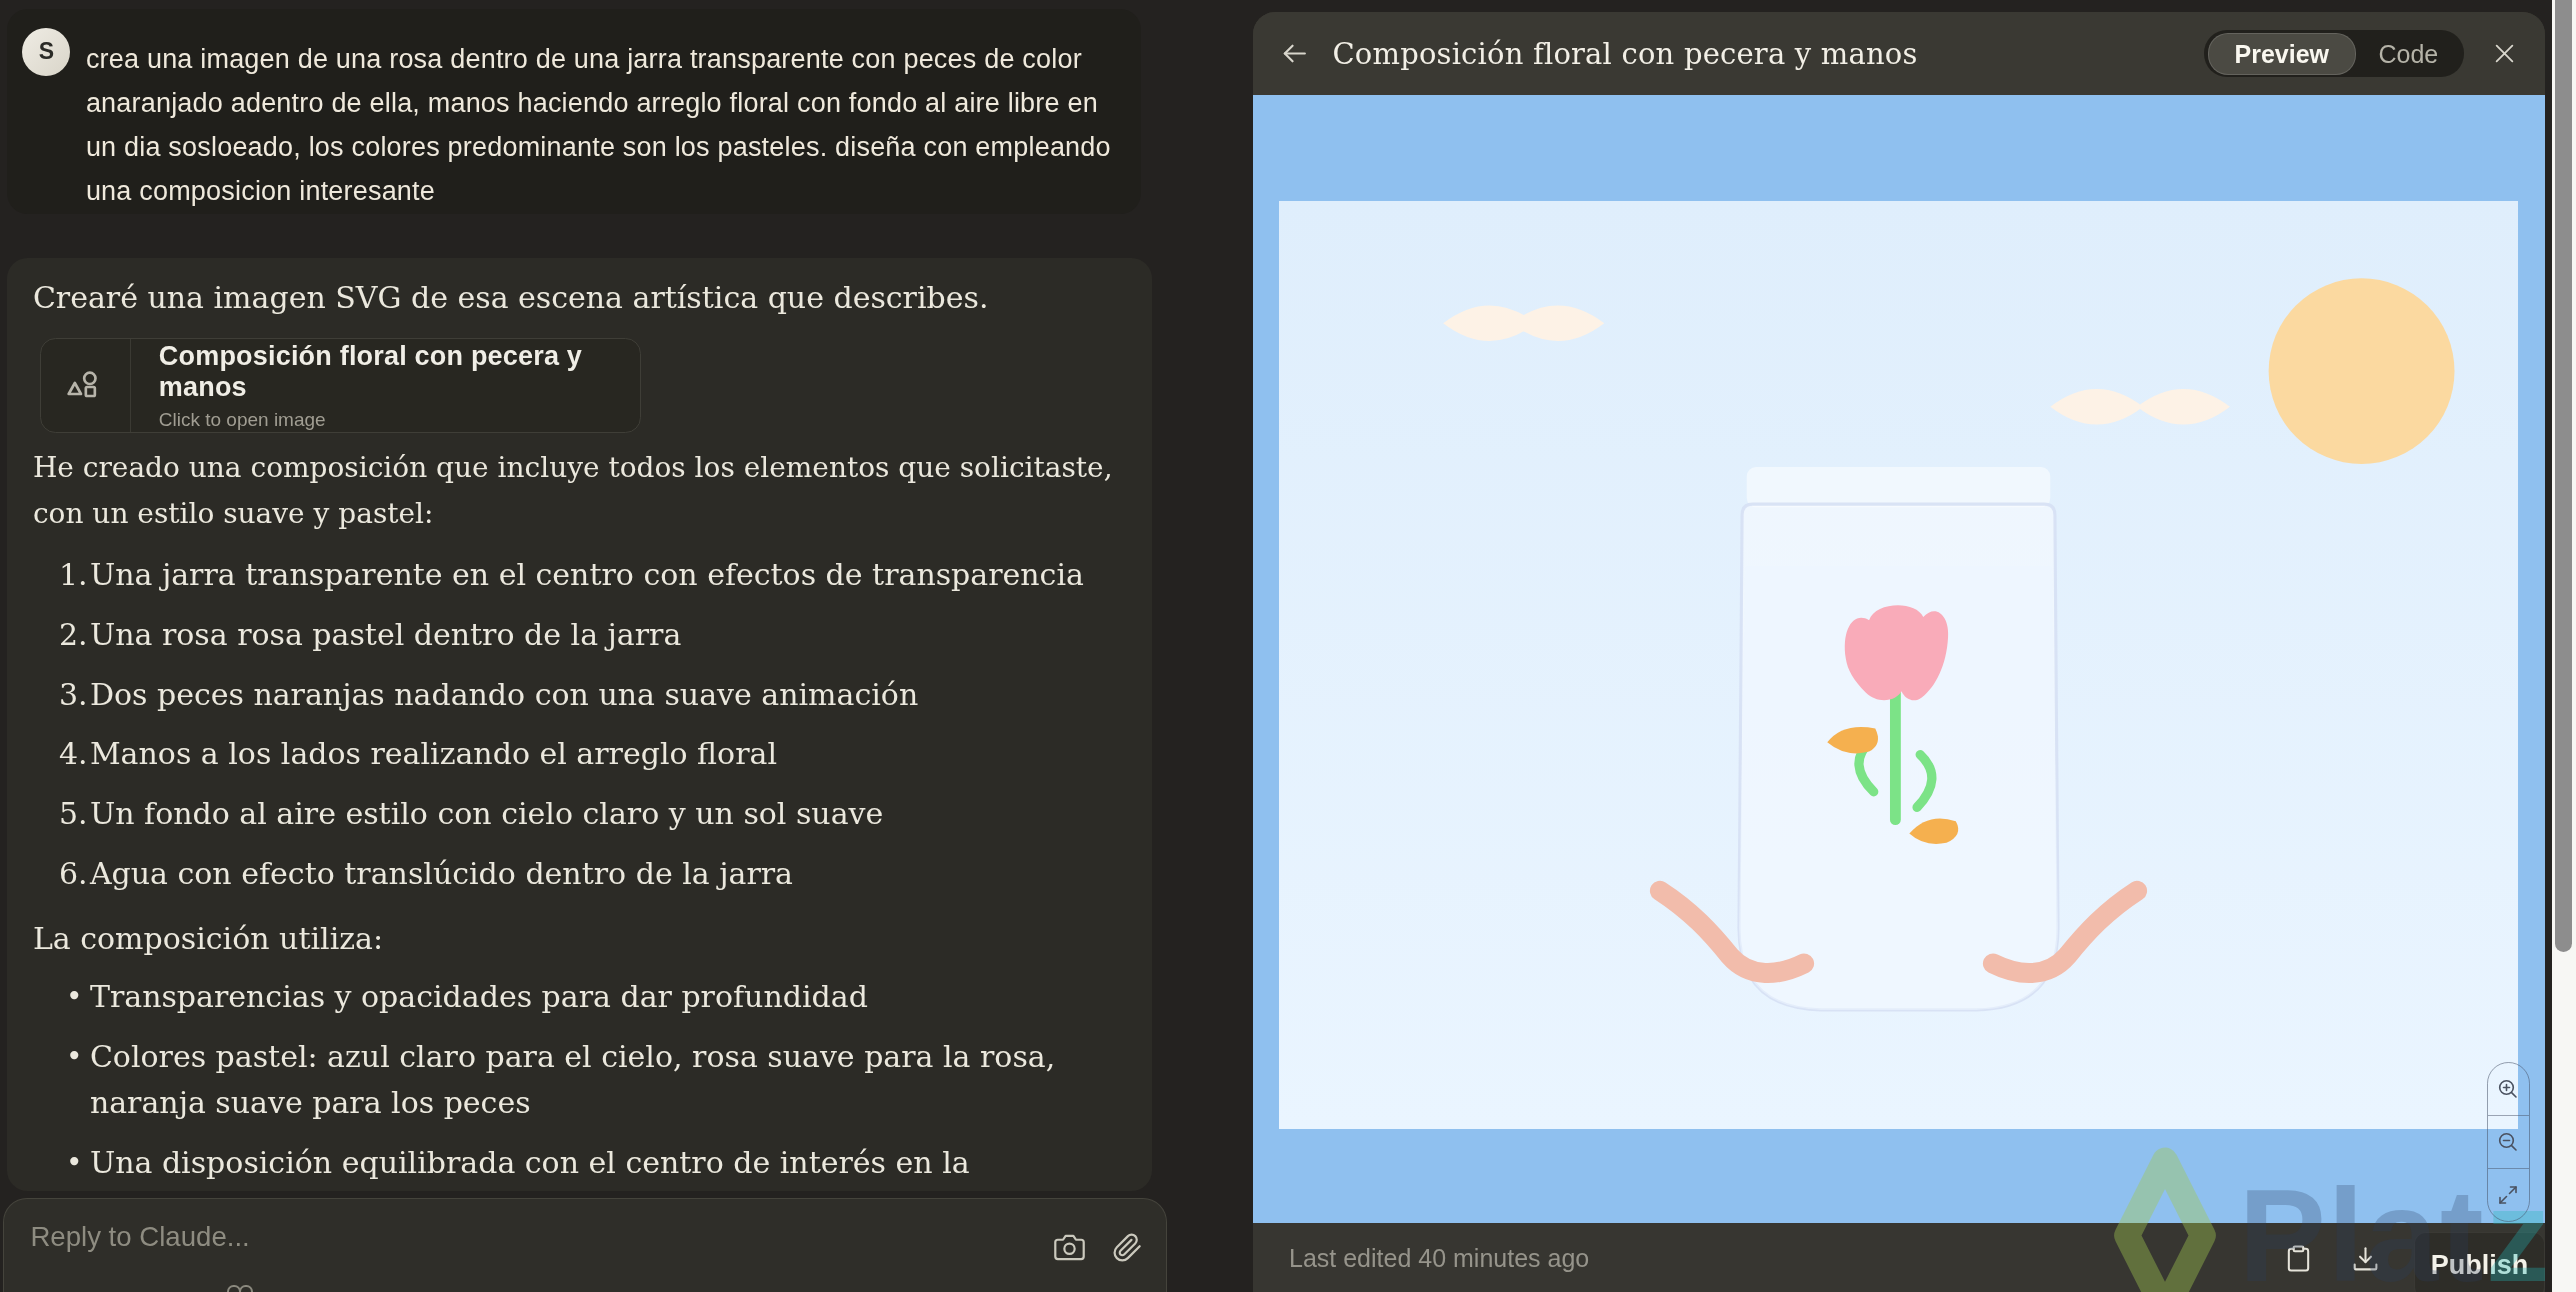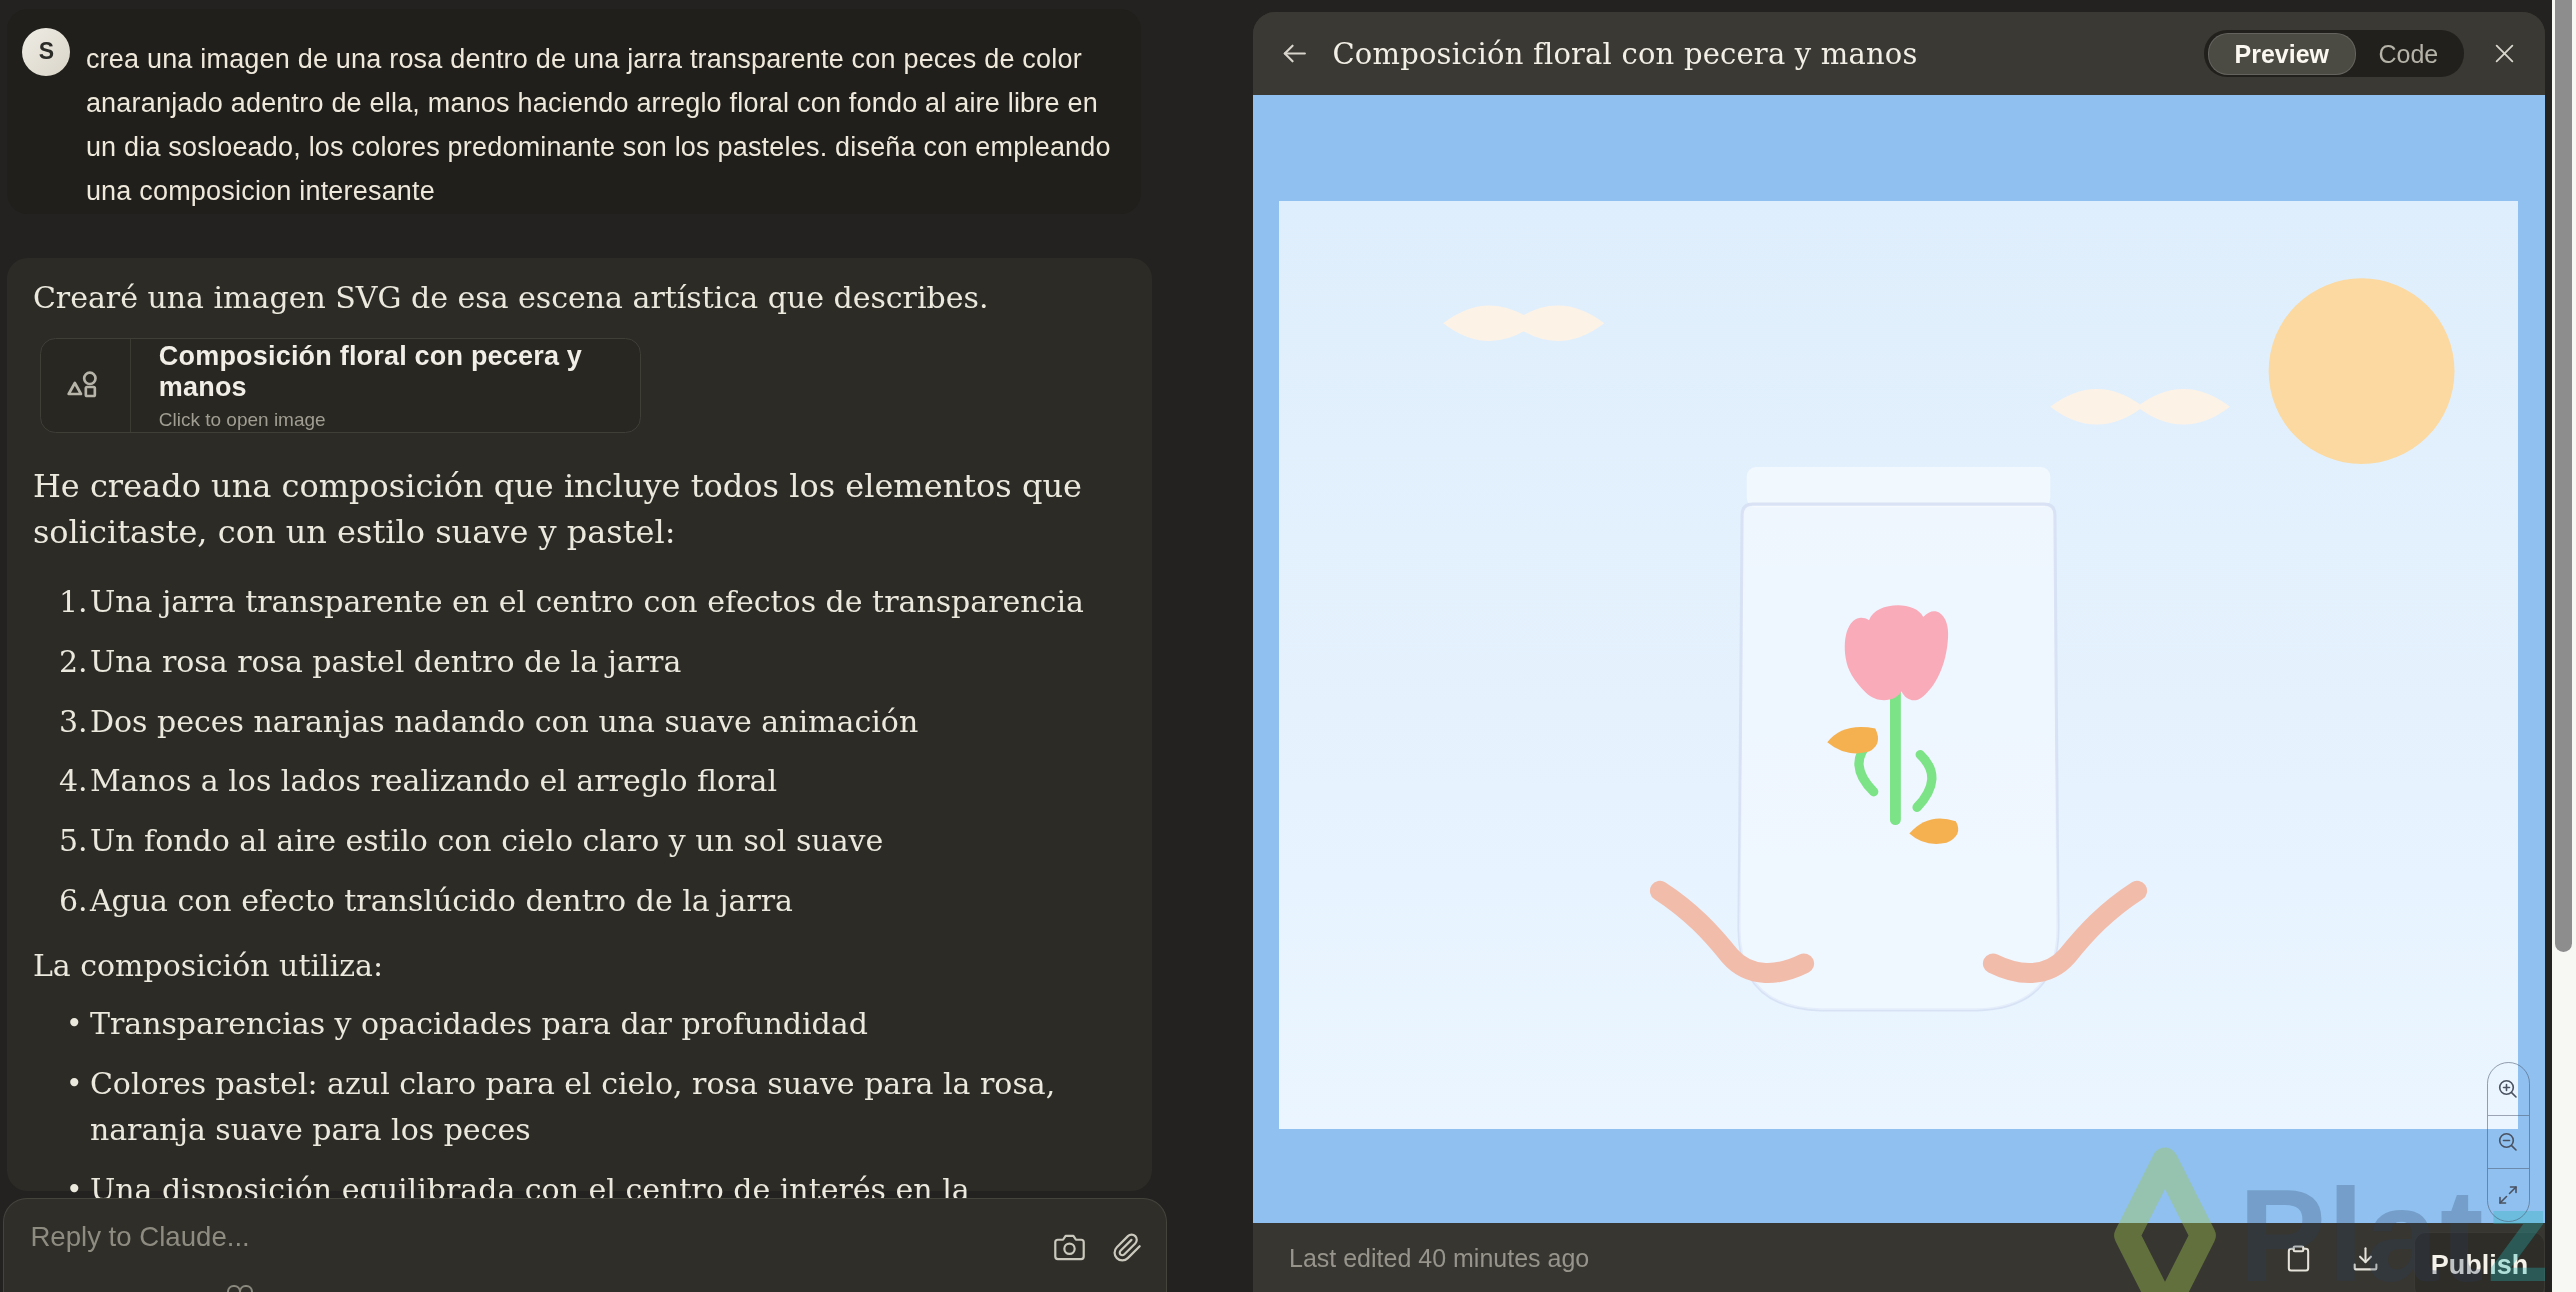--- a/index.html
+++ b/index.html
@@ -24,22 +24,22 @@
     background:var(--container-bg);border-radius:20.7px;padding:17px 31px 0 26px;
     color:var(--serif-text);}
   .response .intro{font-size:30px;line-height:46px;}
   .artifact-card{margin:17px 0 0 6.9px;width:601px;height:95px;display:flex;align-items:stretch;
     background:var(--card-bg);border:1.3px solid var(--card-border);border-radius:15.5px;cursor:pointer;overflow:hidden;}
   .card-icon-cell{width:90px;display:flex;align-items:center;justify-content:center;
     border-right:1.3px solid #3b3a33;color:#b7b4aa;flex:none;}
   .card-text{display:flex;flex-direction:column;justify-content:center;padding-left:28px;gap:6px;}
   .card-title{font-size:27px;font-weight:bold;color:#f0eee6;letter-spacing:0.2px;}
   .card-sub{font-size:19px;color:var(--muted-text);}
-  .lead{margin-top:30px;width:1081px;font-size:32px;line-height:46px;}
-  ol.num-list{margin-top:24px;list-style:none;counter-reset:it;}
+  .lead{margin-top:12px;width:1081px;font-size:28px;line-height:46px;}
+  ol.num-list{margin-top:15px;list-style:none;counter-reset:it;}
   ol.num-list li{counter-increment:it;position:relative;padding-left:57px;width:1077px;
     font-size:30px;line-height:46px;margin-bottom:13.8px;}
   ol.num-list li::before{content:counter(it) ".";position:absolute;left:26px;}
   .outro{margin-top:19px;font-size:30px;line-height:46px;}
   ul.dot-list{margin-top:12px;list-style:none;}
   ul.dot-list li{position:relative;padding-left:57px;width:1042px;
     font-size:30px;line-height:46px;margin-bottom:13.8px;}
   ul.dot-list li::before{content:"•";position:absolute;left:33px;font-size:28px;}
 
   .composer{position:absolute;left:3.4px;top:1198px;width:1164px;height:95px;

